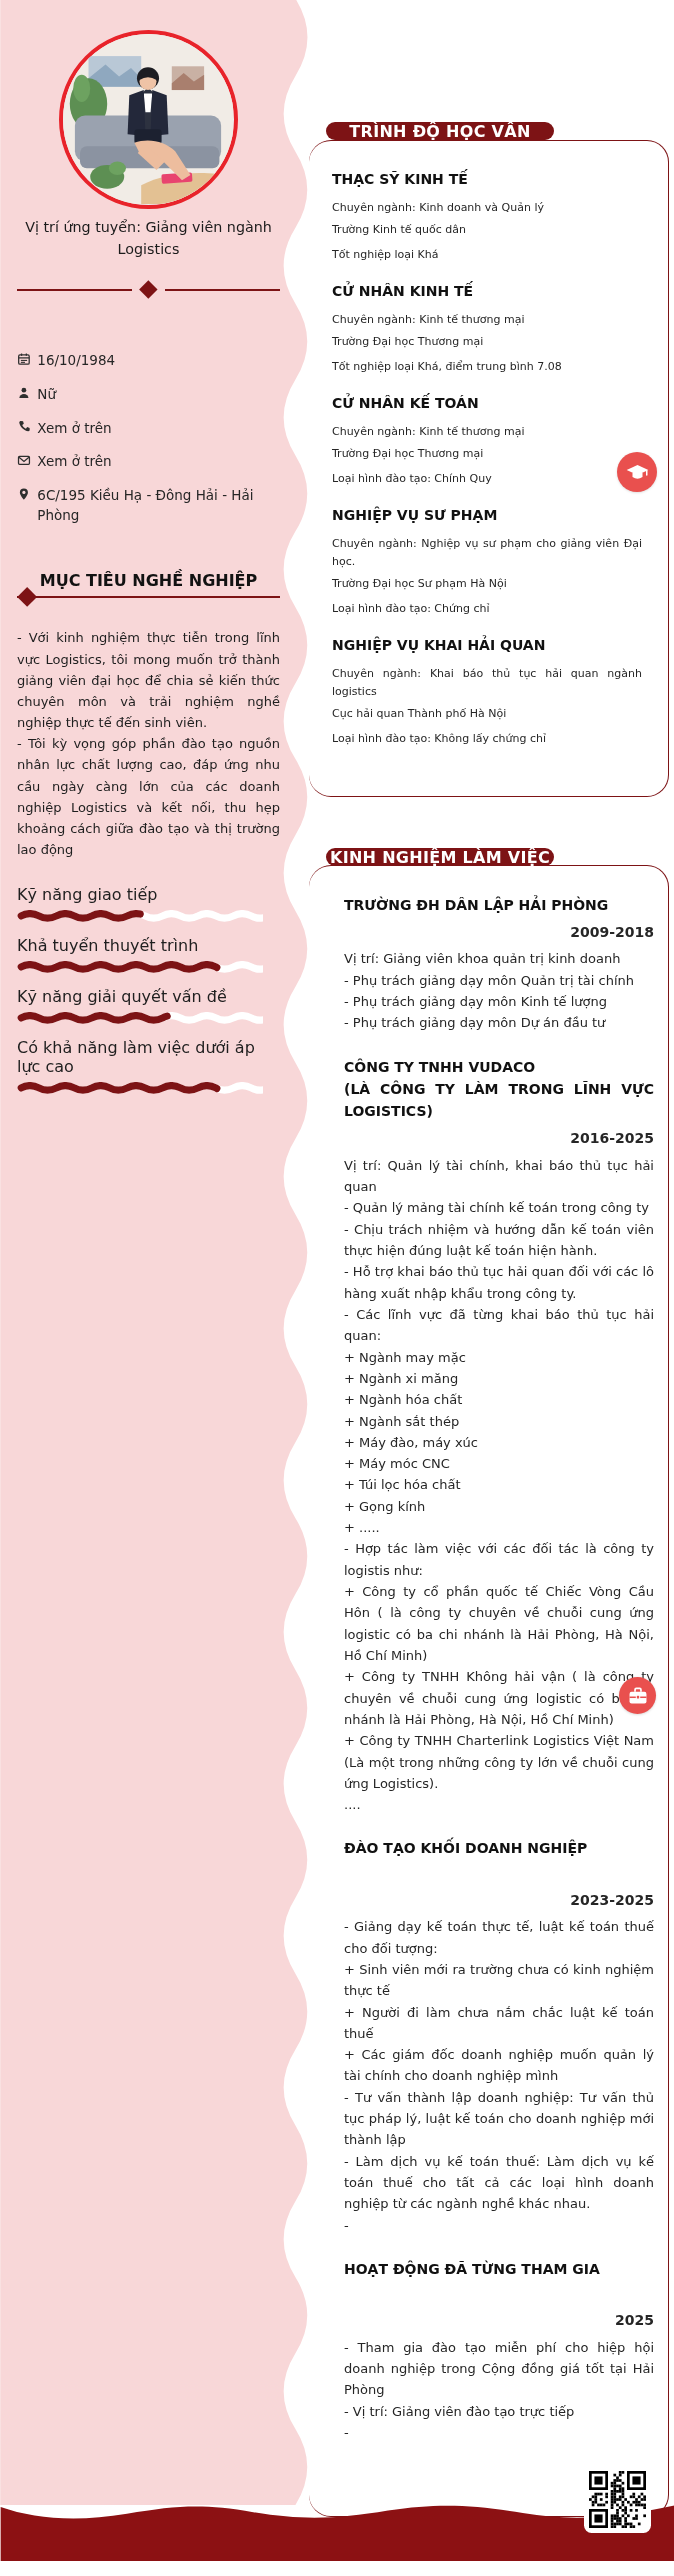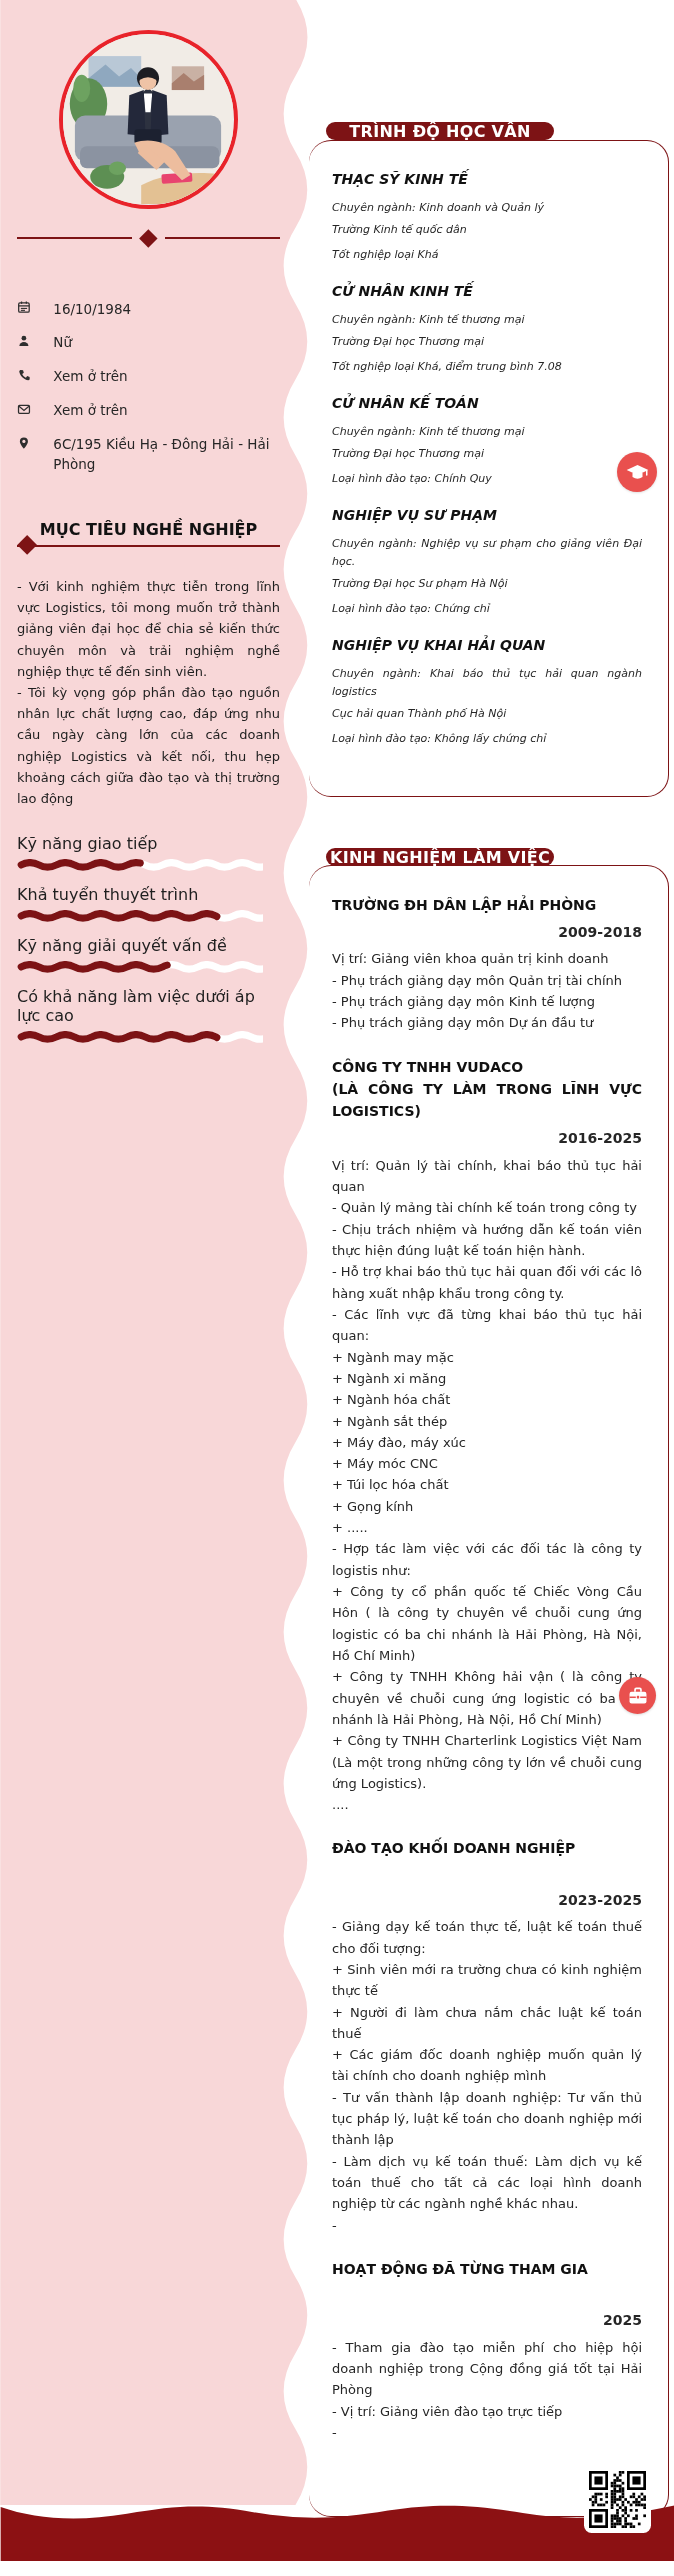--- a/index.html
+++ b/index.html
@@ -32,21 +32,21 @@
     text-align:center; font-size:14.3px; line-height:1.5; margin:8.4px auto 0;
     width:258px; color:#1c1c1c;
   }
   .name-divider{
     display:flex; align-items:center; justify-content:center; gap:10px;
     margin-top:20px; height:18.6px;
   }
   .name-divider .ln{height:2.1px; background:var(--accent); flex:1;}
   .dmd{width:12.7px; height:12.7px; background:var(--accent); transform:rotate(45deg); flex:none;}
   .contact{list-style:none; margin-top:52px; display:flex; flex-direction:column; gap:14.3px;}
-  .contact li{display:flex; gap:22px; font-size:13.5px; line-height:1.45; align-items:flex-start;}
+  .contact li{display:flex; gap:6px; font-size:13.5px; line-height:1.45; align-items:flex-start;}
   .contact .ci{flex:none; width:14.3px; margin-top:0.8px;}
   .side-header{position:relative; border-bottom:2.1px solid var(--accent); margin-top:46px; padding-bottom:5.9px;}
   .side-header .t{display:block; text-align:center; font-size:16px; font-weight:bold; color:#121212;}
   .side-header .dmd{position:absolute; left:3.4px; bottom:-7.6px; width:14.3px; height:14.3px;}
   .objective-text{margin-top:29px; font-size:13px; line-height:1.63; text-align:justify; color:#1f1f1f;}
   .objective-text p{margin:0;}
   .skills{margin-top:25px;}
   .skill{margin-bottom:14.3px;}
   .skill .lbl{font-size:16px; margin-bottom:5.9px; color:#1f1f1f;}
   
@@ -60,22 +60,22 @@
   .pill{
     position:absolute; left:326px; width:228px; height:18px; z-index:4;
     background:var(--accent); border-radius:17.7px; color:#fff;
     font-size:16px; font-weight:bold; display:flex; align-items:center;
     justify-content:center; letter-spacing:0.3px;
   }
   #edu-pill{top:122px;}
   #exp-pill{top:848px;}
   .sec-content{position:absolute; left:332px; width:310px; z-index:3;}
   #edu-content{top:169px;}
-  #exp-content{top:894px;}
-  .edu-entry{margin-bottom:17.7px;font-style:italic;}
+  #exp-content{top:894px;margin-left:12px;}
+  .edu-entry{margin-bottom:17.7px;}
   .edu-entry h3, .exp-entry h3{font-size:14px; color:#111; margin-bottom:8.4px; text-align:justify; line-height:1.55;}
   .edu-entry p{font-size:11px; line-height:1.62; margin-bottom:4.2px; text-align:justify;}
   .edu-entry p.last{margin-top:6.7px;}
   .exp-entry{margin-top:22px;}
   .exp-entry:first-child{margin-top:0;}
   .exp-entry .org div{font-size:14px; font-weight:bold; color:#111; line-height:1.6; text-align:justify;}
   .exp-entry .period{font-size:14px; font-weight:bold; text-align:right; margin:7.6px 0 8.4px;}
   .exp-entry.sp .period{margin-top:32px;}
   .exp-entry p.d{font-size:13px; line-height:1.64; text-align:justify; margin:0;}
   .badge{
@@ -123,20 +123,21 @@
       <path d="M90,46 Q100,38 110,46 L110,54 Q100,48 90,54 Z" fill="#1d1d22"></path>
       <path d="M95,70 L105,70 L103,92 L97,92 Z" fill="#ffffff"></path>
       <path d="M78,72 L95,66 L97,120 L76,118 Z" fill="#23283a"></path>
       <path d="M122,72 L105,66 L103,120 L124,118 Z" fill="#23283a"></path>
       <rect x="84" y="112" width="32" height="18" rx="4" fill="#1c2130"></rect>
       <path d="M84,128 C100,122 120,126 132,138 L150,166 L140,172 L116,148 L90,140 Z" fill="#edbd9e"></path>
       <path d="M96,130 L120,150 L110,160 L88,140 Z" fill="#edbd9e"></path>
     </svg>
   </div>
 
+  <p class="cv-position">Vị trí ứng tuyển: Giảng viên ngành Logistics</p>
 
   <div class="name-divider">
     <span class="ln"></span>
       <span class="dmd"></span>
       <span class="ln"></span>
   </div>
 
   <ul class="contact" id="contact-list">
       <li>
         <span class="ci">

